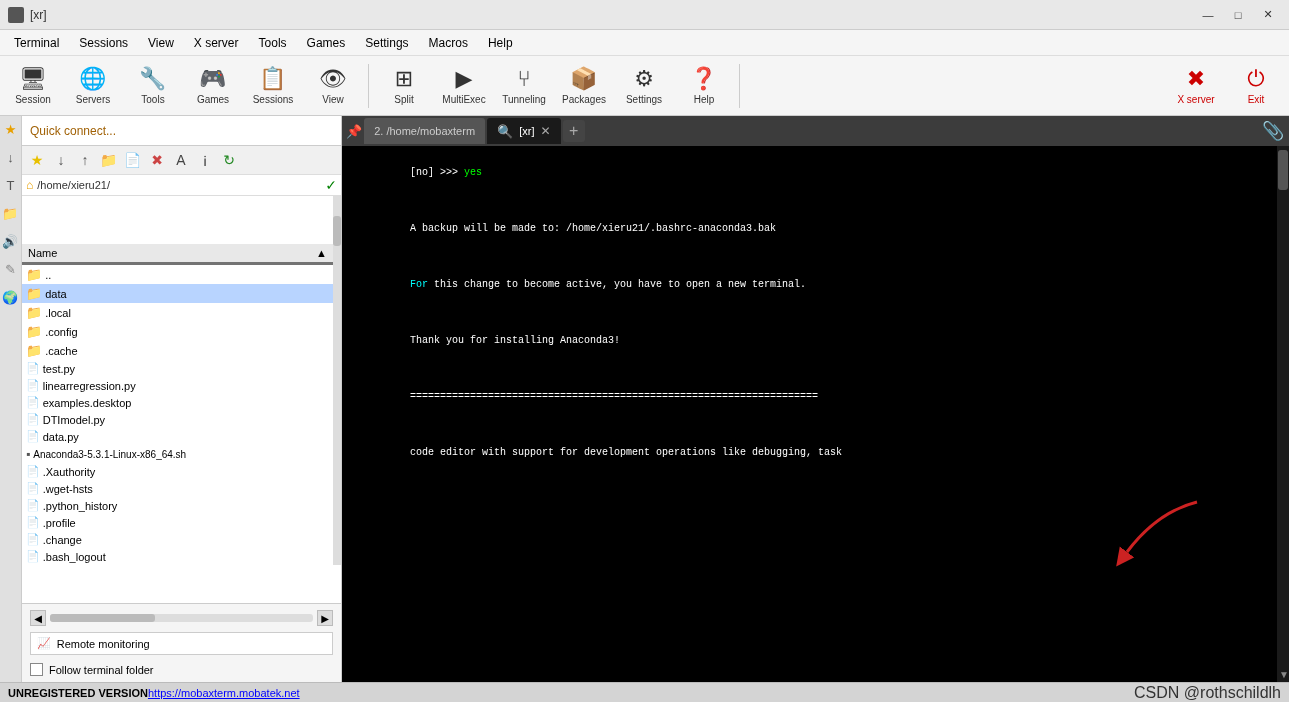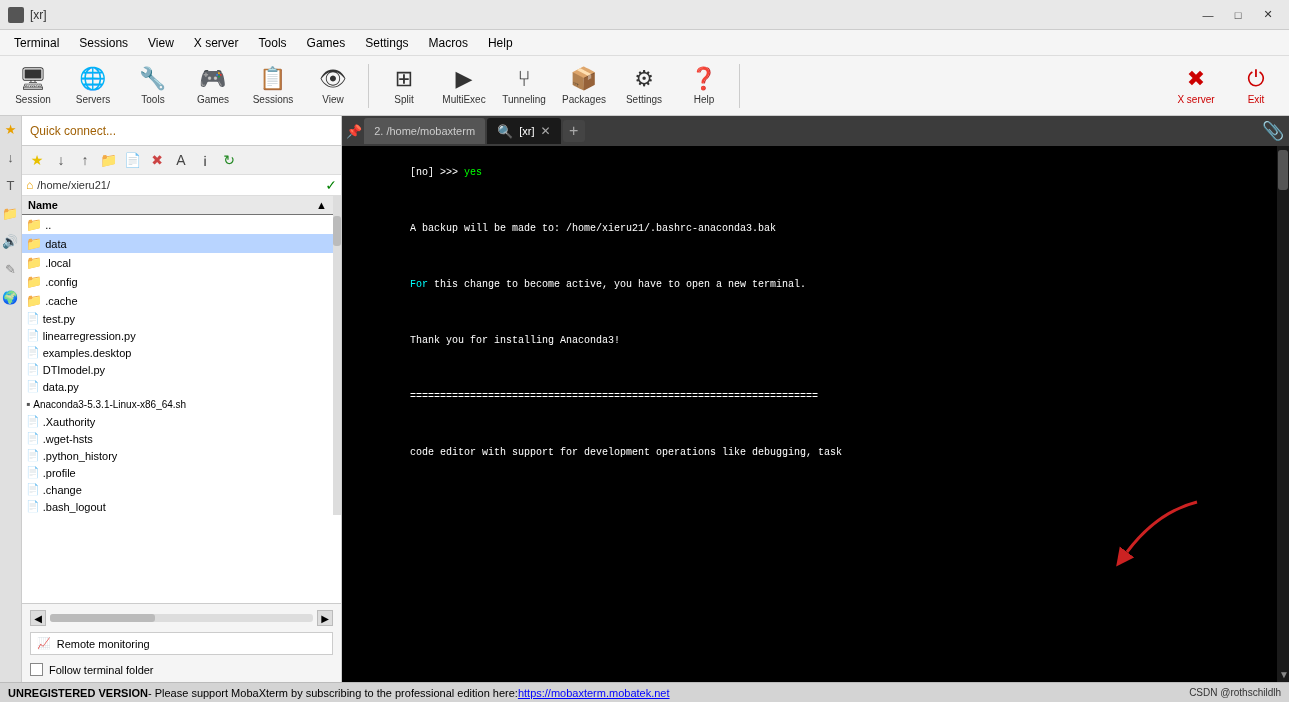--- a/index.html
+++ b/index.html
@@ -135,23 +135,24 @@
       overflow-y: auto;
       overflow-x: hidden;
       background: white;
     }
     .tree-header {
       display: flex;
       align-items: center;
       justify-content: space-between;
       padding: 3px 6px;
       font-size: 11px;
-      font-weight: bold;
+      font-weight: normal;
       background: #e8e8e8;
-      border-bottom: 1px solid #737373;
+      border-bottom: 3px solid #737373;
+      margin-top: 48px;
     }
     .tree-item {
       display: flex;
       align-items: center;
       padding: 2px 4px;
       font-size: 11px;
       cursor: pointer;
       gap: 3px;
       white-space: nowrap;
     }
@@ -258,21 +259,21 @@
       background: #d4d4d4;
       display: flex;
       align-items: center;
       padding: 0 8px;
       font-size: 11px;
       color: #000;
       border-top: 1px solid #bbb;
     }
     .status-unregistered { font-weight: bold; color: #000; }
     .status-link { color: #0000ff; text-decoration: underline; cursor: pointer; }
-    .status-right { margin-left: auto; font-size: 10px; color: #333; }
+    .status-right { margin-left: auto; font-size: 16px; color: #333; }
 
     
     .file-tree::-webkit-scrollbar { width: 8px; }
     .file-tree::-webkit-scrollbar-track { background: #f0f0f0; }
     .file-tree::-webkit-scrollbar-thumb { background: #bbb; border-radius: 4px; }
     .terminal-content::-webkit-scrollbar { width: 10px; }
     .terminal-content::-webkit-scrollbar-track { background: #222; }
     .terminal-content::-webkit-scrollbar-thumb { background: #555; border-radius: 4px; }
 
     .main-wrapper {
@@ -606,16 +607,15 @@
         <div style="width:10px;margin:1px auto;height:40px;background:#555;border-radius:3px;margin-top:4px;"></div>
         <div style="flex:1;"></div>
         <div style="font-size:10px;color:#888;text-align:center;cursor:pointer;padding:2px;">▼</div>
       </div>
     </div>
   </div>
 </div>
 
 <div class="status-bar">
   <span class="status-unregistered">UNREGISTERED VERSION</span>
-  <span>  -  Please support MobaXterm by subscribing to the professional edition here:</span>
   <span class="status-link">https://mobaxterm.mobatek.net</span>
   <span class="status-right">CSDN @rothschildlh</span>
 </div>
 
 </body></html>

